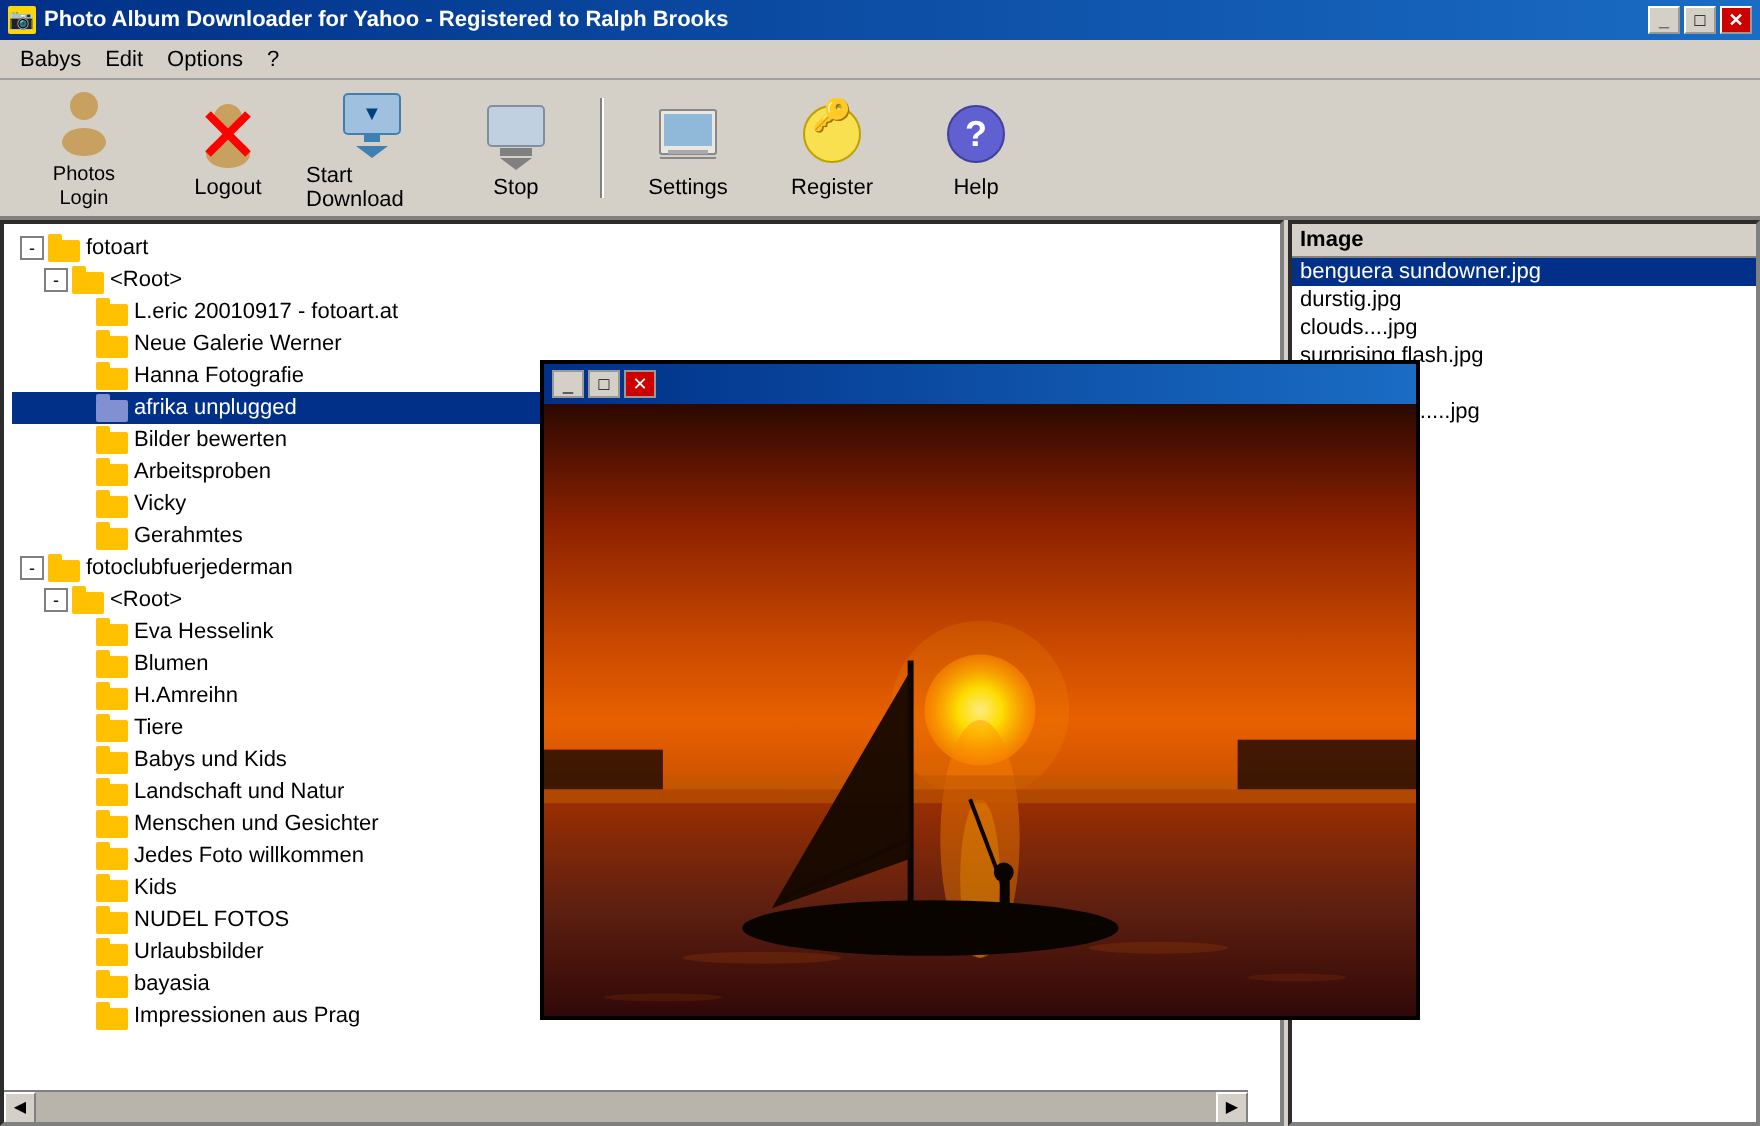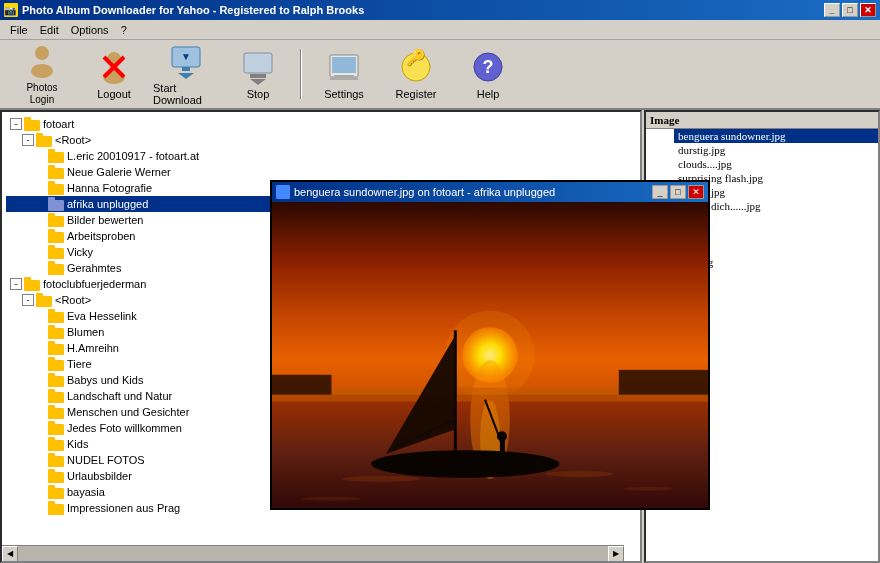--- a/index.html
+++ b/index.html
@@ -128,37 +128,35 @@
     }
 
     
     .right-panel {
       flex: 1;
       display: flex;
       flex-direction: column;
       border: 2px inset #808080;
       background: white;
       margin-left: 2px;
-      font-family: Liberation Serif, serif;
     }
     .right-panel-header {
       background: #d4d0c8;
       padding: 2px 4px;
       font-weight: bold;
       border-bottom: 1px solid #808080;
     }
     .right-panel-list {
       flex: 1;
       overflow-y: auto;
     }
     .image-item {
       padding: 1px 4px;
       cursor: pointer;
       white-space: nowrap;
-      margin-left: 28px;
     }
     .image-item.selected {
       background: #003087;
       color: white;
     }
 
     
     .tree {
       padding: 4px;
       white-space: nowrap;
@@ -296,21 +294,21 @@
     <span>Photo Album Downloader for Yahoo - Registered to Ralph Brooks</span>
   </div>
   <div class="title-bar-controls">
     <div class="title-btn">_</div>
     <div class="title-btn">□</div>
     <div class="title-btn" style="background:#c00;color:white;">✕</div>
   </div>
 </div>
 
 <div class="menu-bar">
-  <div class="menu-item">File</div>
+  <div class="menu-item">Babys</div>
   <div class="menu-item">Edit</div>
   <div class="menu-item">Options</div>
   <div class="menu-item">?</div>
 </div>
 
 <div class="toolbar">
 
   <div class="tool-btn">
     <div class="tool-icon">
       <svg width="36" height="36" viewBox="0 0 36 36">
@@ -646,24 +644,20 @@
       <div class="image-item">ten auf dich......jpg</div>
       <div class="image-item">...jpg</div>
       <div class="image-item">c.jpg</div>
       <div class="image-item">...jpg</div>
       <div class="image-item">etah.jpg</div>
     </div>
   </div>
 
   <div class="image-popup">
     <div class="popup-title-bar">
-      <div style="display:flex;align-items:center;">
-        <div class="popup-title-icon"></div>
-        <span style="font-size:11px;">benguera sundowner.jpg on fotoart - afrika unplugged</span>
-      </div>
       <div class="popup-controls">
         <div class="popup-btn">_</div>
         <div class="popup-btn">□</div>
         <div class="popup-btn" style="background:#c00;color:white;">✕</div>
       </div>
     </div>
     <div class="popup-content">
       
       <svg class="sunset-scene" viewBox="0 0 440 310" preserveAspectRatio="xMidYMid slice">
 

